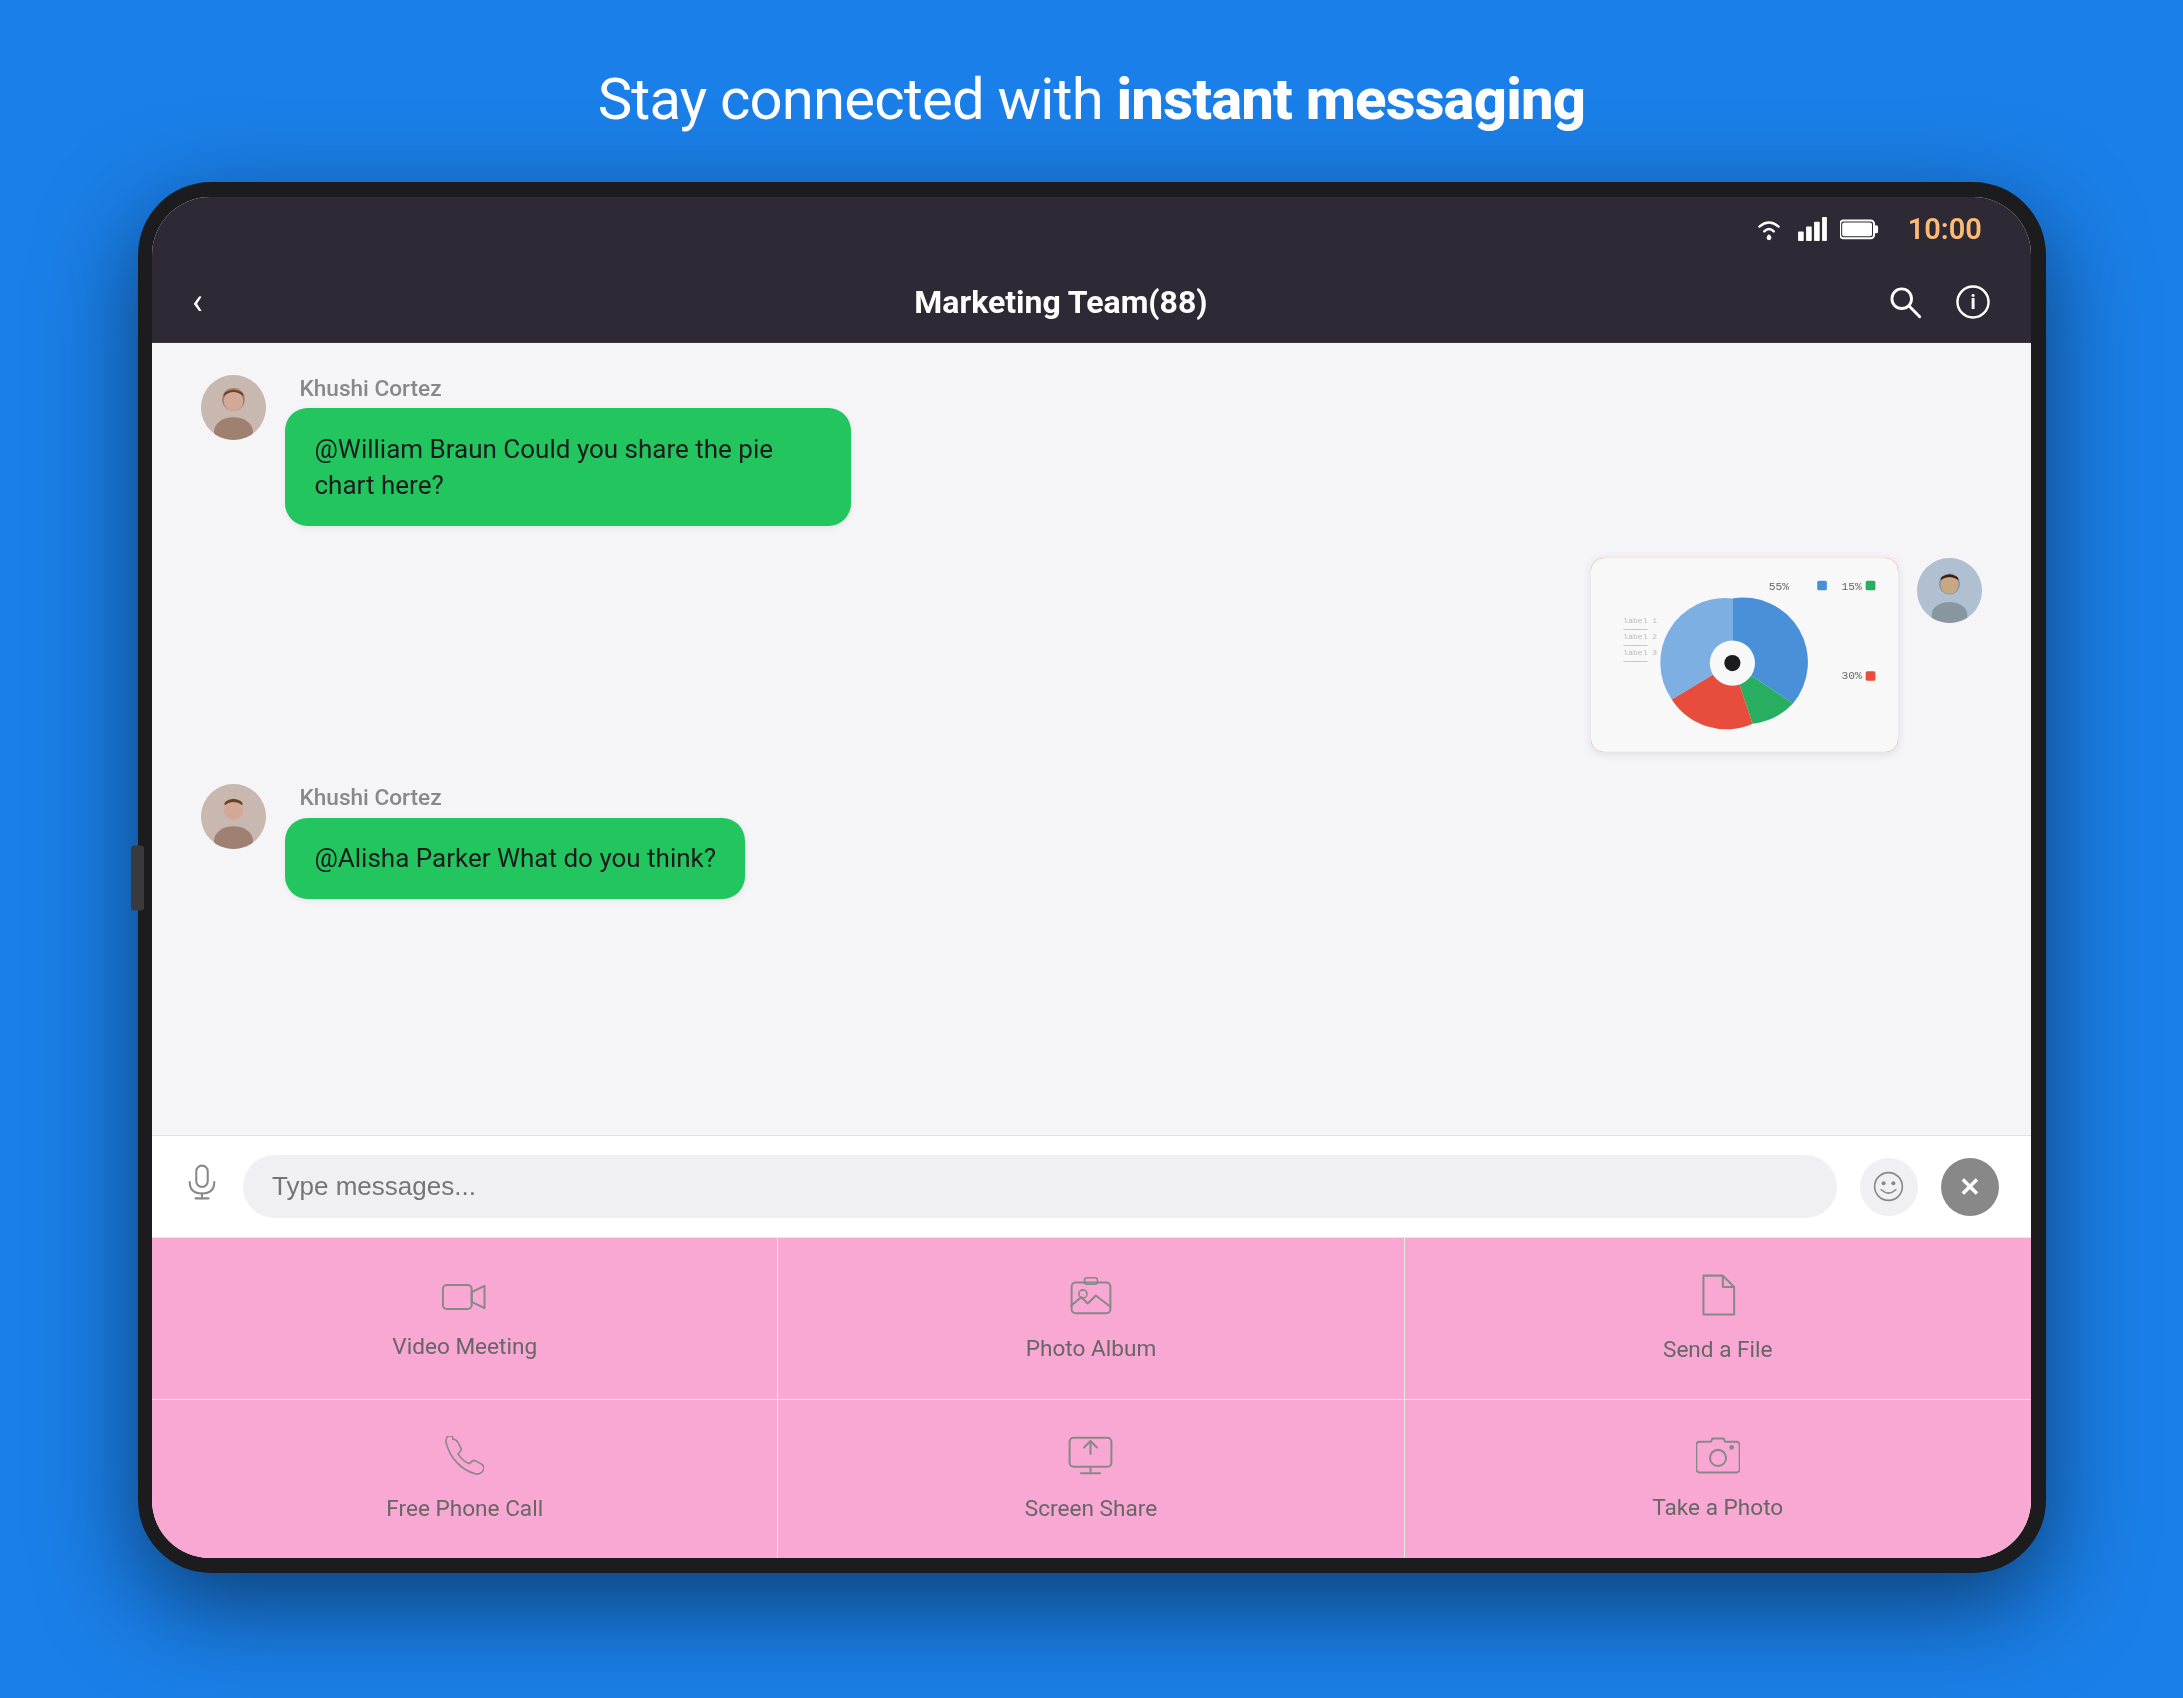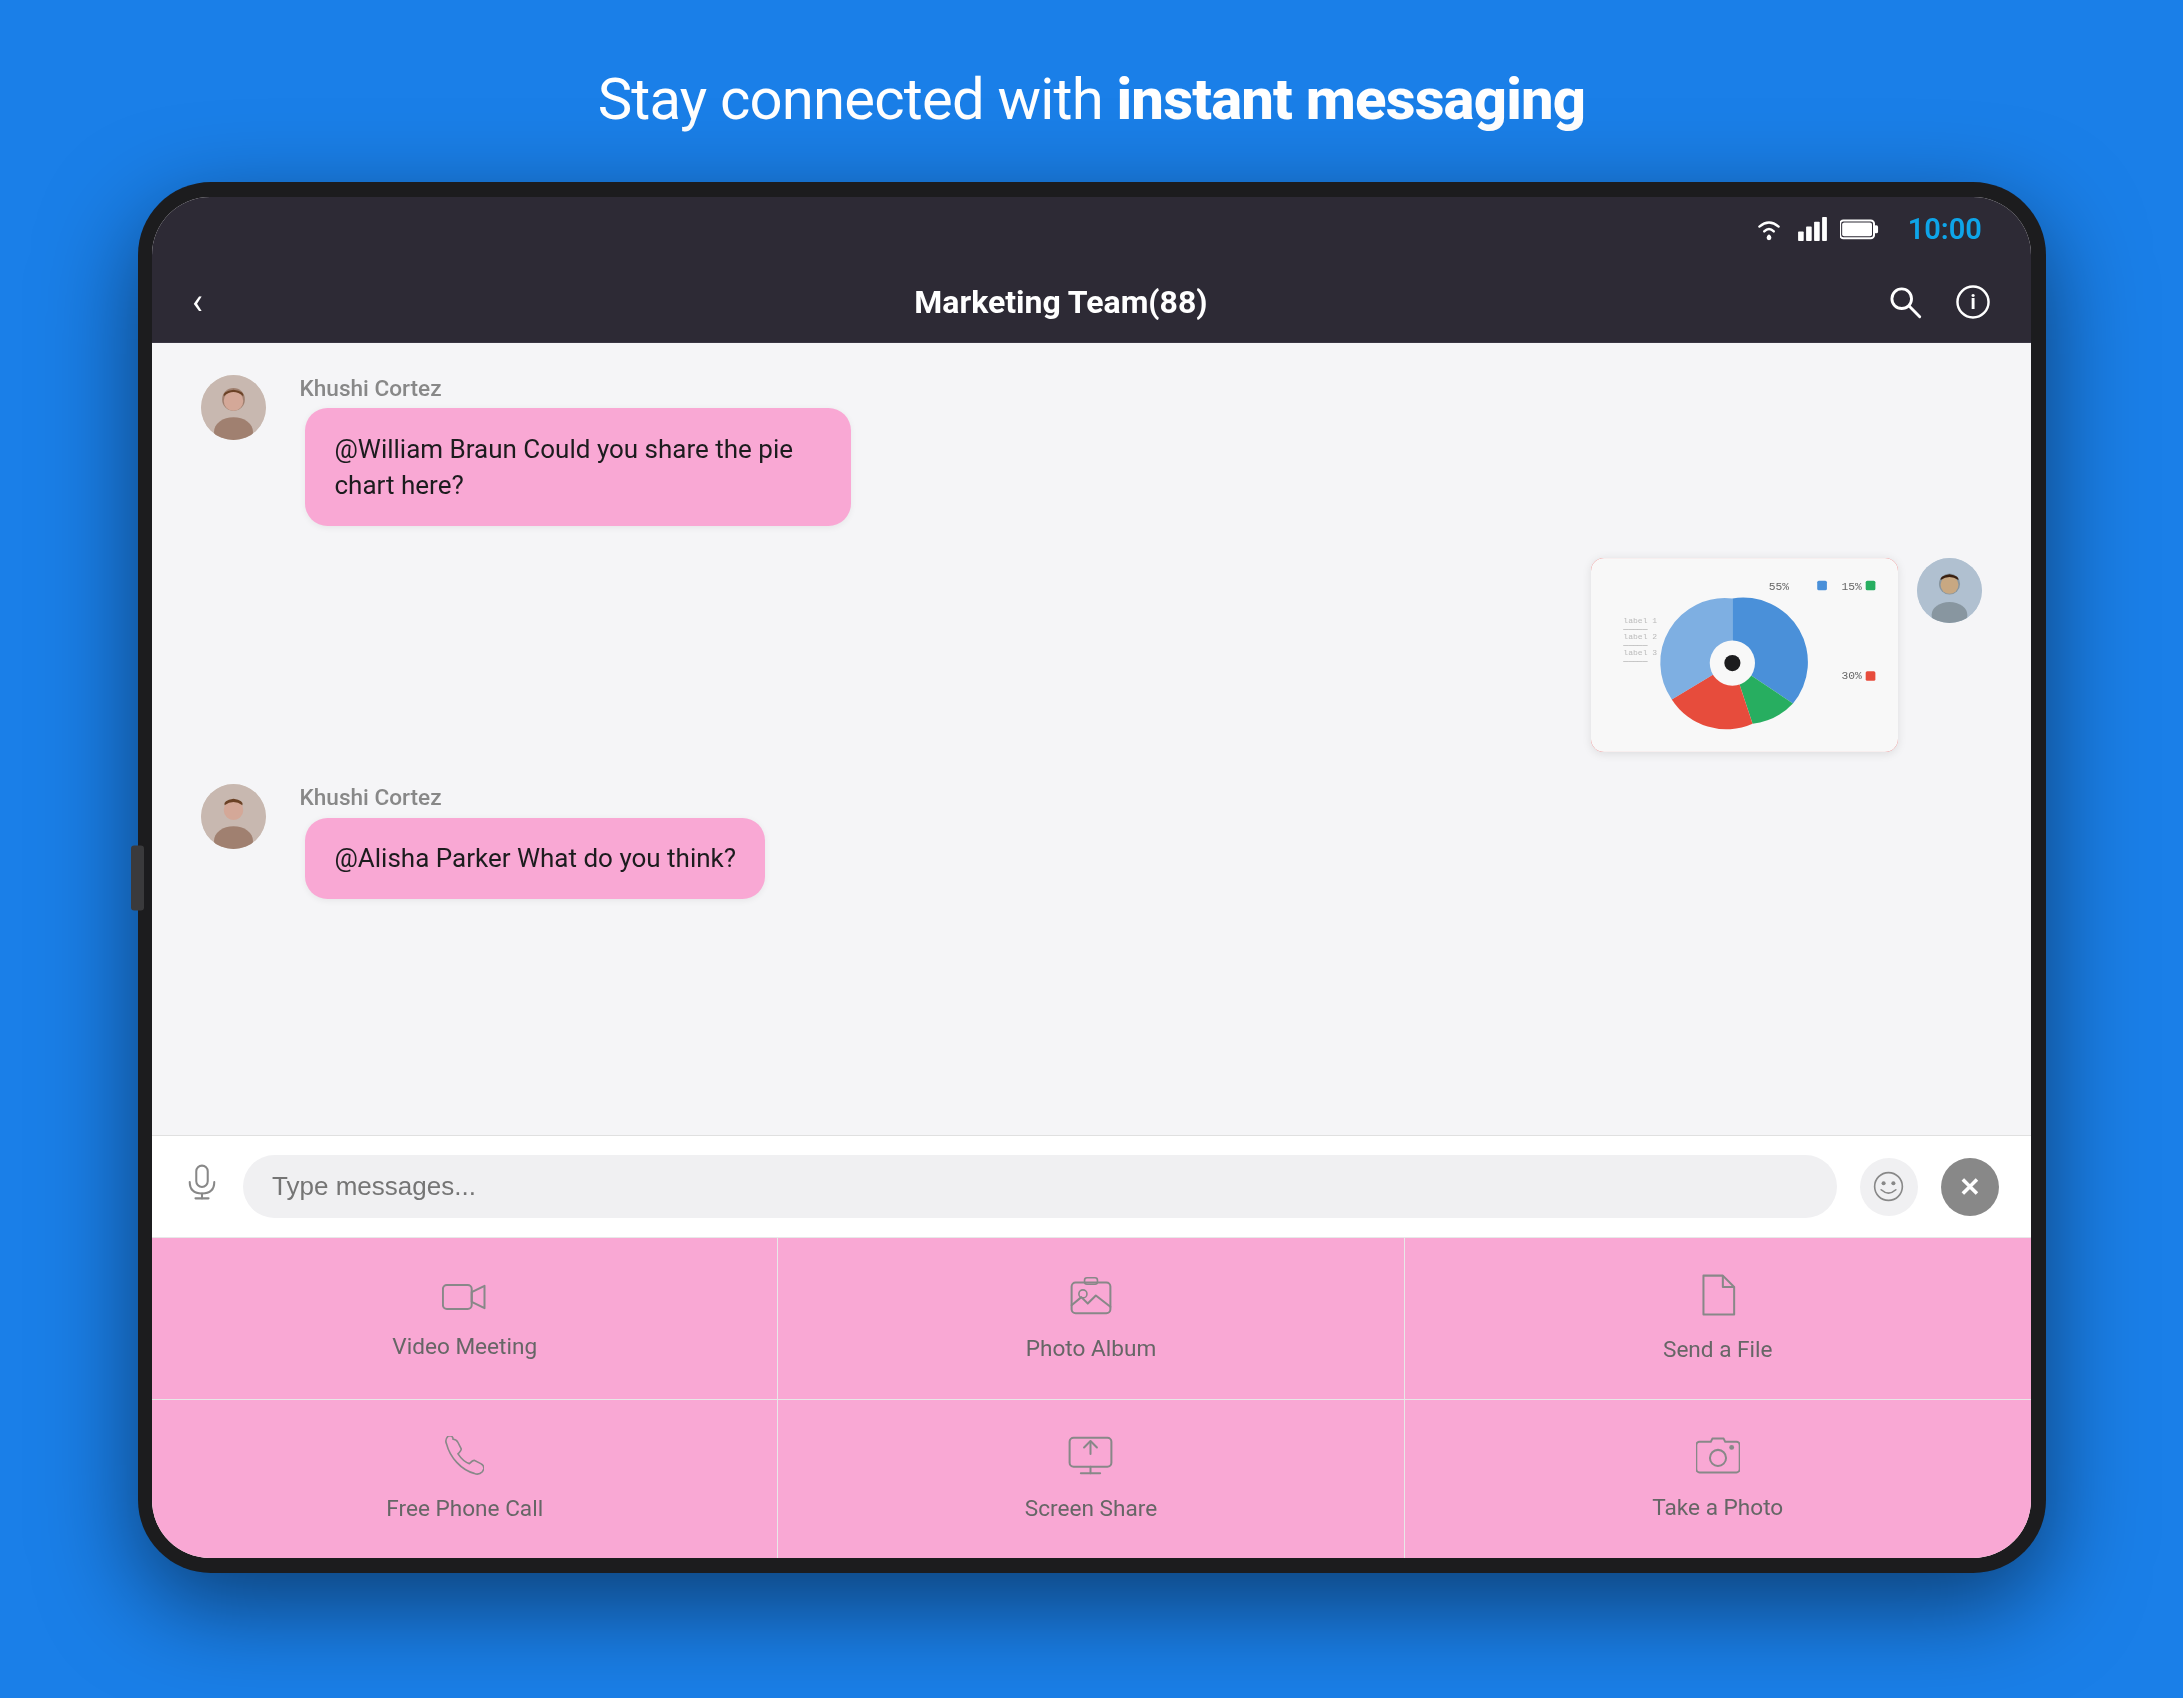--- a/index.html
+++ b/index.html
@@ -62,21 +62,21 @@
 
     .status-icons {
       display: flex;
       align-items: center;
       gap: 13px;
       color: white;
       font-size: 26px;
     }
 
     .status-time {
-      color: #0ea5e9;
+      color: #fdba74;
       font-size: 29px;
       font-weight: 600;
       margin-left: 16px;
     }
 
     
     .nav-bar {
       background: #2d2a35;
       height: 81px;
       display: flex;
@@ -163,28 +163,27 @@
     }
 
     .sender-name {
       font-size: 22.6px;
       color: #888;
       font-weight: 500;
       margin-left: 14px;
     }
 
     .bubble {
-      background: #f9a8d4;
+      background: #22c55e;
       border-radius: 22.6px;
       padding: 22.6px 29px;
       font-size: 26px;
       color: #1c1c1e;
       line-height: 1.4;
       box-shadow: 0 1.6px 6.5px rgba(0,0,0,0.06);
-      margin-left: 20px;
     }
 
     .chart-image {
       width: 307px;
       height: 194px;
       background: #ef4444;
       border-radius: 13px;
       overflow: hidden;
       box-shadow: 0 1.6px 9.7px rgba(0,0,0,0.1);
       font-family: Liberation Mono, monospace;

